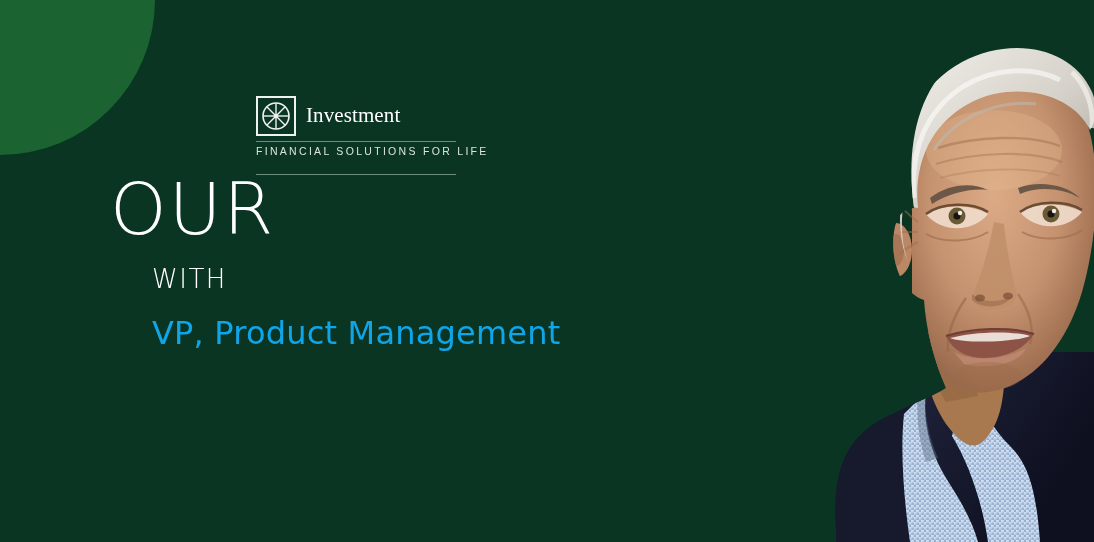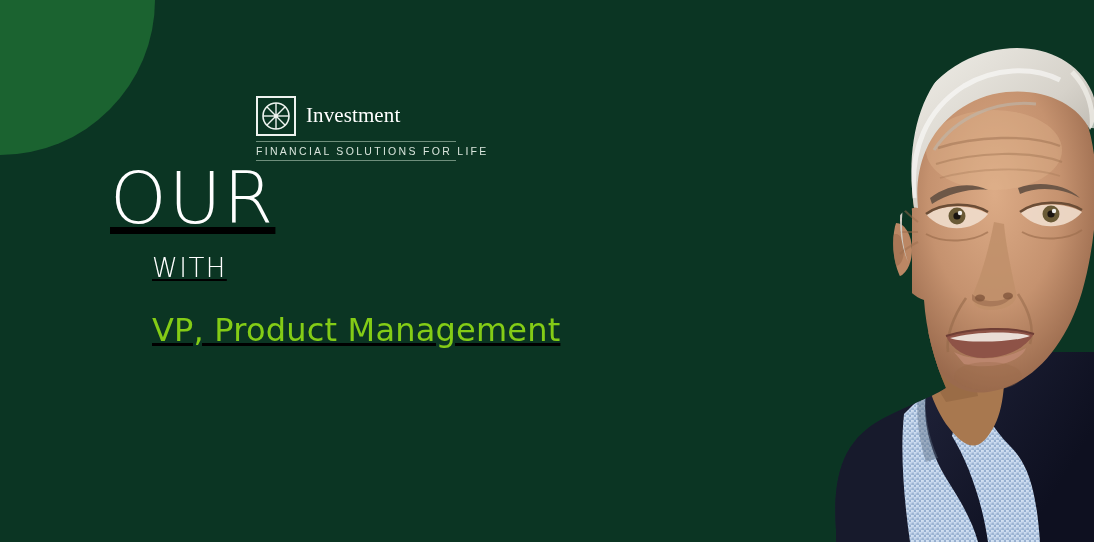--- a/index.html
+++ b/index.html
@@ -39,28 +39,28 @@
   .logo-words{
     color:#ffffff;font-family:"Liberation Serif", serif;
     line-height:1.02;letter-spacing:.1px;
   }
   .logo-line1{font-size:21px;}
   .logo-line2{font-size:21px;white-space:nowrap;}
   .logo-line2 sup{font-size:9px;vertical-align:super;}
   .logo-tag{
     margin-top:5px;
     border-top:1px solid #6f8f7c;border-bottom:1px solid #6f8f7c;
-    padding:3px 0 3px 0;
+    padding:3px 0 17px 0;
     color:#d9e5dc;font-size:10.5px;letter-spacing:2.3px;
     text-align:center;white-space:nowrap;
     font-family:"Liberation Sans", sans-serif;
   }
 
   
-  .headline{position:absolute;left:110px;top:165px;text-decoration:underline;}
+  .headline{position:absolute;left:110px;top:176px;}
   .h-our{
     color:#ffffff;font-size:72px;line-height:.92;
     font-weight:300;letter-spacing:2px;
     font-family:"DejaVu Sans", sans-serif;
   }
   .h-perspective{
     color:#ffffff;font-size:86px;line-height:.95;
     font-weight:300;letter-spacing:.5px;margin-left:-62px;margin-top:4px;
     font-family:"DejaVu Sans", sans-serif;
     white-space:nowrap;
@@ -71,22 +71,22 @@
   }
   .by-with{
     color:#ffffff;font-size:26px;font-weight:300;letter-spacing:1.5px;
     font-family:"DejaVu Sans", sans-serif;
   }
   .by-name{
     color:#ffffff;font-size:40px;font-weight:400;letter-spacing:.4px;
     font-family:"DejaVu Sans", sans-serif;
   }
   .role{
-    margin-top:28px;margin-left:42px;
-    color:#84cc16;font-size:32px;font-weight:400;letter-spacing:.2px;
+    margin-top:20px;margin-left:42px;
+    color:#0ea5e9;font-size:32px;font-weight:400;letter-spacing:.2px;
     font-family:"DejaVu Sans", sans-serif;white-space:nowrap;
   }
 </style>
 </head>
 <body>
 
 <div class="banner">
 
   <div class="corner-arc"></div>
 

